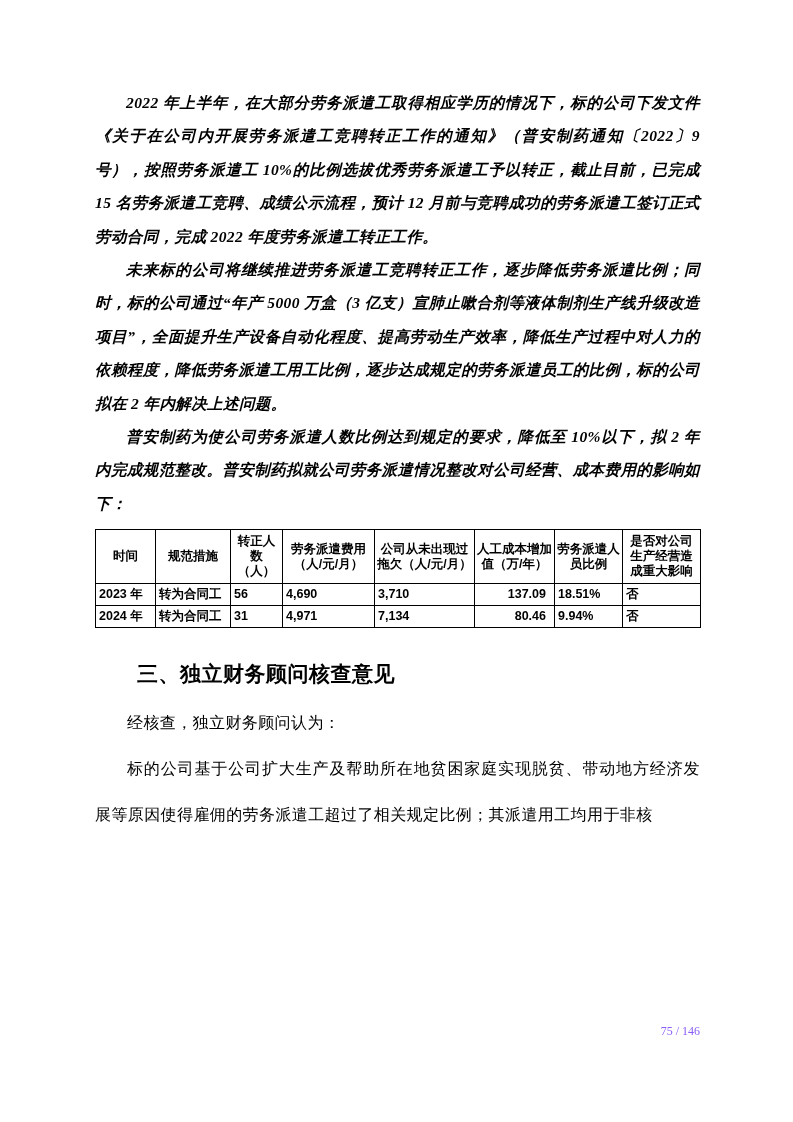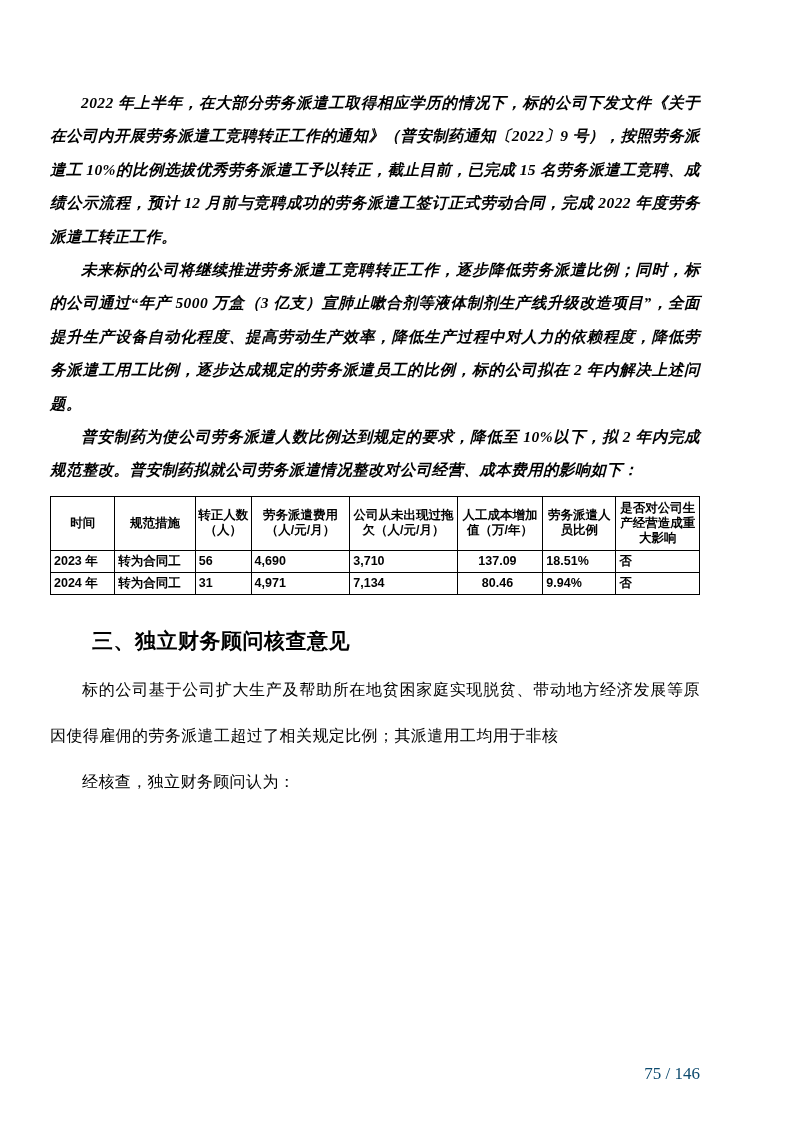--- a/index.html
+++ b/index.html
@@ -5,21 +5,21 @@
   html, body {
     margin: 0;
     padding: 0;
     background: #ffffff;
   }
   .page {
     position: relative;
     width: 793px;
     height: 1122px;
     box-sizing: border-box;
-    padding: 86px 93px 0 50px;
+    padding: 86px 93px 0 95px;
     background: #ffffff;
     color: #000000;
     font-family: "Liberation Serif", serif;
     overflow: hidden;
   }
   p.kai {
     margin: 0;
     font-size: 15.5px;
     font-weight: bold;
     font-style: italic;
@@ -47,21 +47,21 @@
     vertical-align: middle;
     line-height: 15px;
     padding: 4px 2px;
   }
   table.spec td {
     line-height: 17px;
     vertical-align: middle;
   }
   .al-c { text-align: left; }
   .al-r { text-align: left; padding-right: 14px !important; }
-  .al-r2 { text-align: center; padding-right: 8px !important; }
+  .al-r2 { text-align: right; padding-right: 8px !important; }
   h3.section-heading {
     margin: 32px 0 12px 0;
     font-family: "Liberation Sans", sans-serif;
     font-size: 21px;
     font-weight: bold;
     text-indent: 2em;
     letter-spacing: 0.5px;
   }
   p.body-text {
     margin: 0;
@@ -69,24 +69,23 @@
     font-weight: normal;
     line-height: 46px;
     text-align: justify;
     text-indent: 2em;
     letter-spacing: 0.4px;
   }
   .page-number {
     position: absolute;
     top: 1024px;
     right: 93px;
-    font-size: 17px;
+    font-size: 12px;
     font-family: "Liberation Serif", serif;
-    color: #0c4a6e;
-    margin-top: 40px;
+    color: #8b5cf6;
   }
   
   col.c1 { width: 60px; }
   col.c2 { width: 75px; }
   col.c3 { width: 52px; }
   col.c4 { width: 92px; }
   col.c5 { width: 100px; }
   col.c6 { width: 80px; }
   col.c7 { width: 68px; }
   col.c8 { width: 78px; }
@@ -143,18 +142,18 @@
         <td class="al-r2">80.46</td>
         <td class="al-c">9.94%</td>
         <td class="al-c">否</td>
       </tr>
     </tbody>
   </table>
 
 
   <h3 class="section-heading">三、独立财务顾问核查意见</h3>
 
+  <p class="body-text">经核查，独立财务顾问认为：</p>
   <p class="body-text">标的公司基于公司扩大生产及帮助所在地贫困家庭实现脱贫、带动地方经济发展等原因使得雇佣的劳务派遣工超过了相关规定比例；其派遣用工均用于非核</p>
-  <p class="body-text">经核查，独立财务顾问认为：</p>
 
   <div class="page-number">75 / 146</div>
 
 </div>
 
 </body></html>

